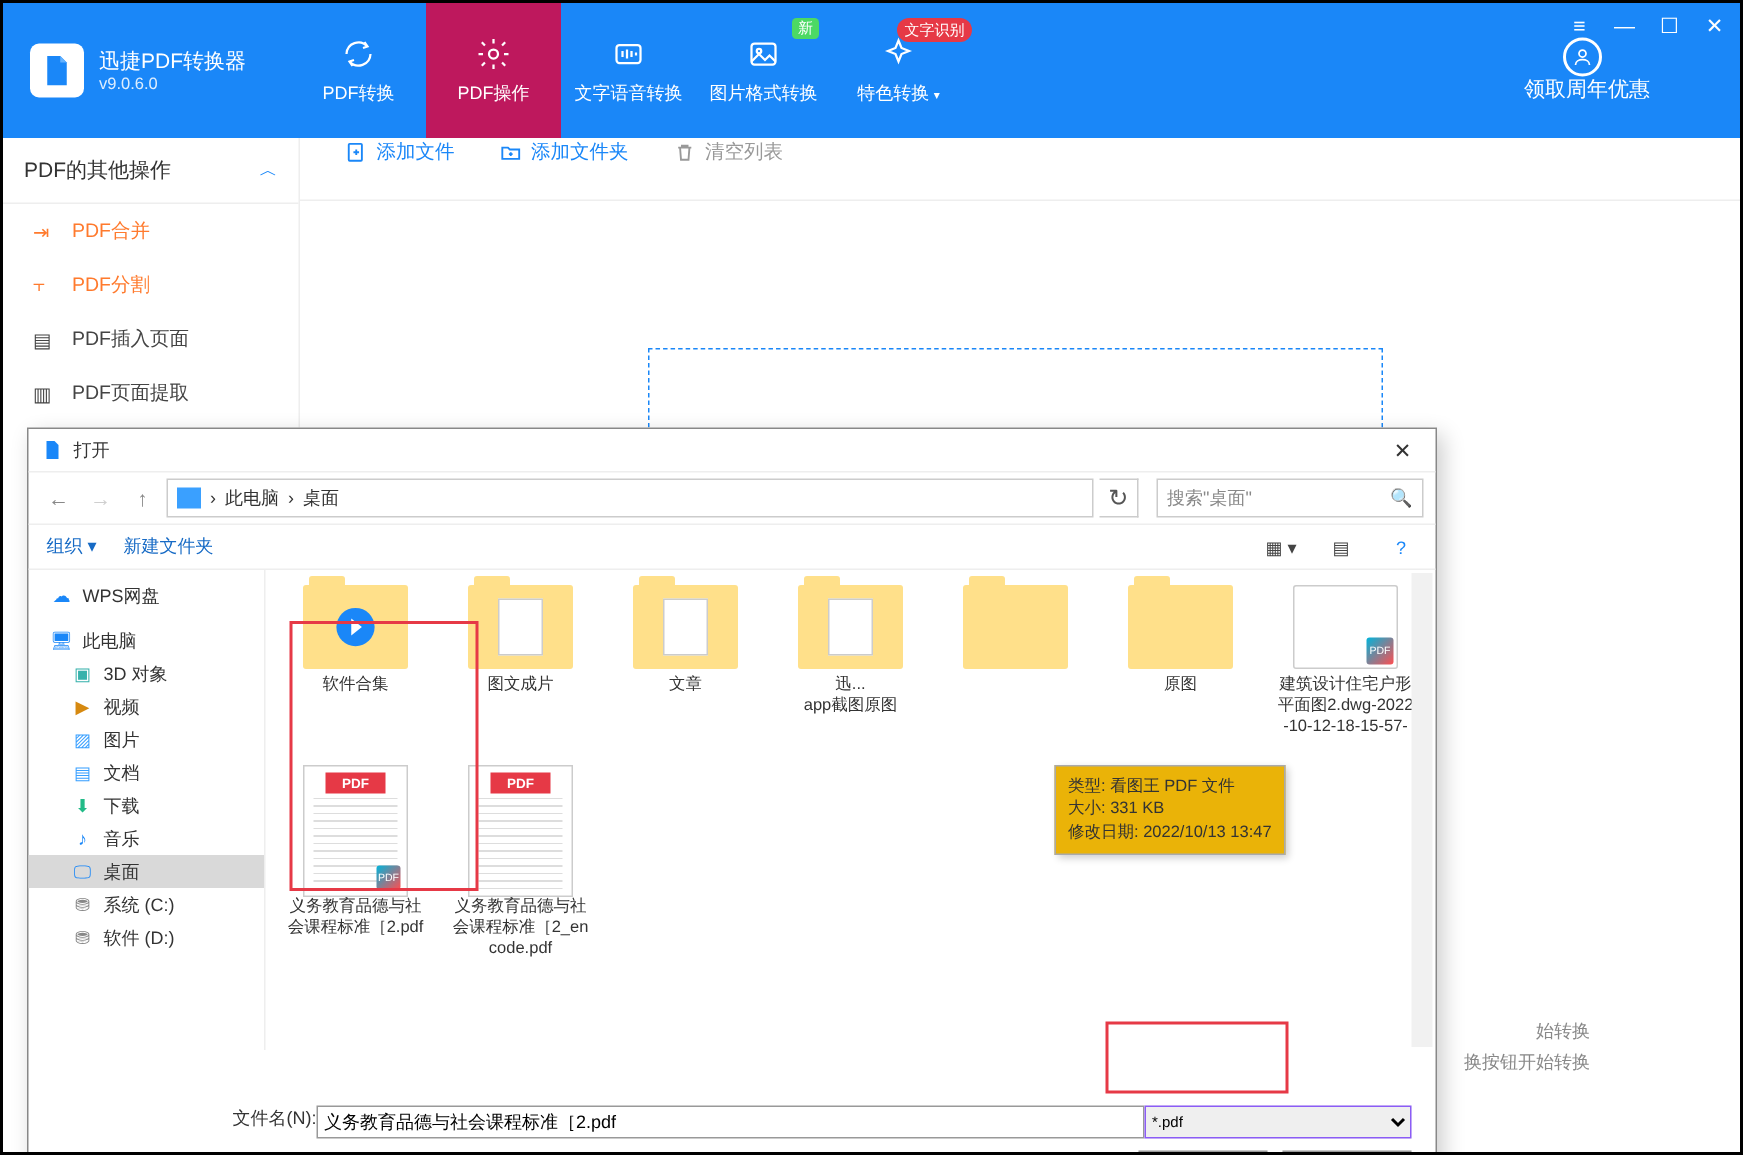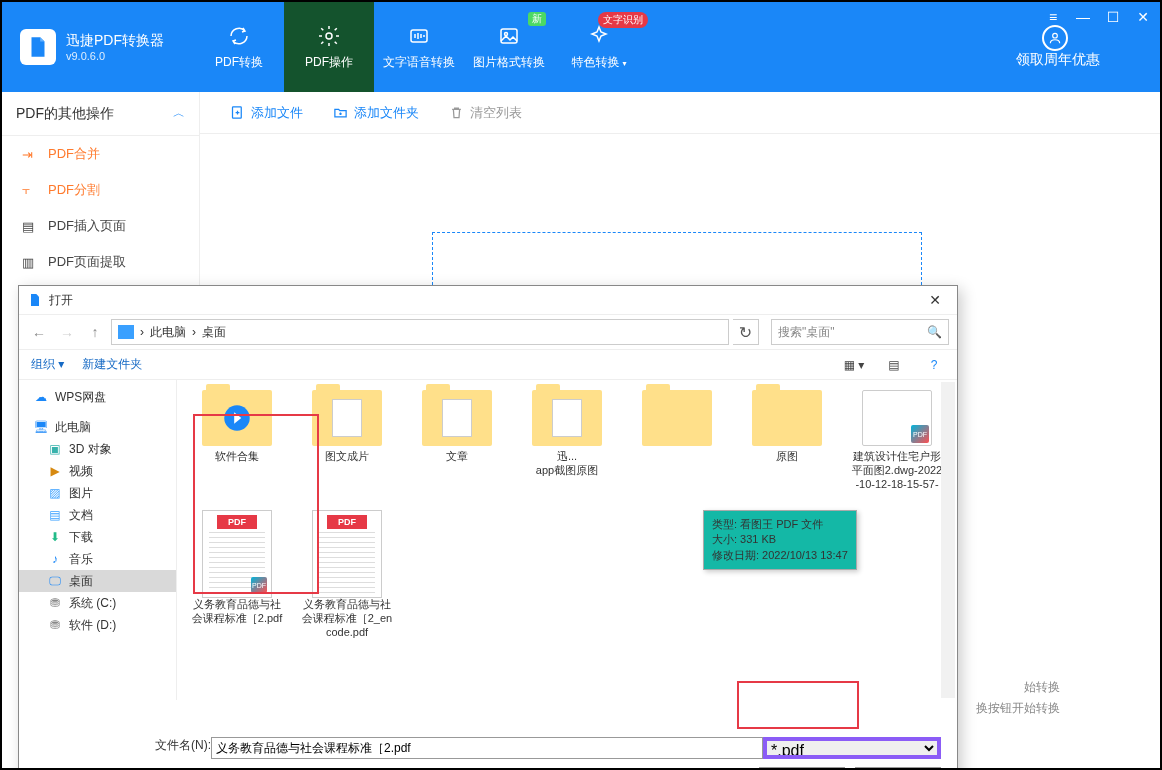--- a/index.html
+++ b/index.html
@@ -7,41 +7,41 @@
 
 
 .header { background: #1a87f8; height: 90px; display: flex; align-items: center; position: relative; }
 .logo { width: 36px; height: 36px; background: #fff; border-radius: 6px; display:flex;align-items:center;justify-content:center;margin-left: 18px; }
 .logo svg { width: 26px; height: 26px; }
 .app-title { color: #fff; margin-left: 10px; }
 .app-title .n { font-size: 14px; }
 .app-title .v { font-size: 11px; opacity: .85; }
 .tabs { display: flex; margin-left: 30px; height: 100%; }
 .tab { width: 90px; height: 100%; display: flex; flex-direction: column; align-items: center; justify-content: center; color: #fff; font-size: 12px; position: relative; cursor: pointer; }
-.tab.active { background: #14532d; }
+.tab.active { background: #be185d; }
 .tab .ico { width: 24px; height: 24px; display:flex;align-items:center;justify-content:center; margin-bottom: 6px; }
 .tab .ico svg { width: 24px; height: 24px; stroke:#fff; fill:none; stroke-width:1.5; }
 .badge-new { position: absolute; top: 10px; right: 8px; background: #4cd964; color: #fff; font-size: 10px; padding: 0 4px; border-radius: 3px; }
 .badge-ocr { position: absolute; top: 10px; right: -4px; background: #e63946; color: #fff; font-size: 10px; padding: 1px 5px; border-radius: 8px; }
 .tab .caret { margin-left: 3px; font-size: 8px; }
 .header-right { margin-left: auto; display: flex; align-items: center; margin-right: 60px; color:#fff; font-size: 14px; flex-direction: column; }
 .header-right .user-ico { width: 26px; height: 26px; border: 2px solid #fff; border-radius: 50%; display:flex;align-items:center;justify-content:center;margin-right: 6px; }
 .win-controls { position: absolute; top: 6px; right: 8px; display:flex; gap:12px; color:#fff; }
 .win-controls span { width: 18px; height:18px; display:flex;align-items:center;justify-content:center;cursor:pointer;font-size:14px; }
 
 
 .sidebar { position: absolute; left: 0; top: 90px; width: 198px; bottom: 0; border-right: 1px solid #eee; }
 .side-head { height: 44px; display:flex;align-items:center;justify-content:space-between;padding:0 14px;border-bottom:1px solid #eee; font-size:14px; color:#333; }
 .side-head .chev { color:#1a87f8; font-size:12px; }
 .side-item { height: 36px; display:flex;align-items:center;padding-left:20px;font-size:13px;color:#444;cursor:pointer; gap:10px; }
 .side-item.accent { color:#ff7a2d; }
 .side-item .mini-ico { width:16px; color:inherit; }
 
 
-.toolbar { position:absolute; left:198px; top:90px; right:0; height:42px; display:flex;align-items:center;gap:30px;padding-left:30px;border-bottom:1px solid #eee; }
+.toolbar { position:absolute; left:198px; top:90px; right:0; height:42px; display:flex;align-items:flex-start;gap:30px;padding-left:30px;border-bottom:1px solid #eee; }
 .tool-btn { display:flex;align-items:center;gap:6px;font-size:13px;color:#1a87f8;cursor:pointer; }
 .tool-btn.gray { color:#999; }
 .tool-btn svg { width:15px;height:15px; }
 
 
 .dropzone { position:absolute; left:430px; top:230px; width:490px; height:58px; border:1px dashed #1a87f8; }
 
 
 .hint { position:absolute; right:100px; bottom:50px; font-size:12px; color:#888; text-align:right; line-height:1.7; }
 
@@ -71,25 +71,25 @@
 .file .thumb { width:70px;height:56px;background:#ffe08a;border-radius:2px;margin-bottom:4px;position:relative;display:flex;align-items:center;justify-content:center; }
 .file .thumb.folder::before { content:"";position:absolute;top:-6px;left:4px;width:24px;height:10px;background:#ffe08a;border-radius:2px 2px 0 0; }
 .file .lbl { line-height:1.25;word-break:break-all;max-height:42px;overflow:hidden; }
 .pdf-thumb { width:70px;height:88px;background:#fff;border:1px solid #ccc;position:relative;display:flex;flex-direction:column;align-items:center;padding:4px; }
 .pdf-thumb .bar { width:40px;height:14px;background:#e63946;color:#fff;font-size:9px;display:flex;align-items:center;justify-content:center;font-weight:bold; }
 .pdf-thumb .page { flex:1;width:56px;background:repeating-linear-gradient(#ddd,#ddd 1px,#fff 1px,#fff 5px);margin-top:3px; }
 .pdf-thumb .mini-pdf { position:absolute;bottom:4px;right:4px;width:16px;height:16px;background:linear-gradient(135deg,#00b4db,#ff4e50);border-radius:2px;color:#fff;font-size:7px;display:flex;align-items:center;justify-content:center; }
 .red-frame { position:absolute; border:2px solid #e63946; pointer-events:none; }
 .red-frame.f1 { left:174px; top:128px; width:126px; height:180px; }
 .red-frame.f2 { left:718px; top:395px; width:122px; height:48px; }
-.tooltip { position:absolute;left:526px;top:130px;background:#14b8a6;border:1px solid #aaa;padding:6px 8px;font-size:11px;color:#333;line-height:1.4;box-shadow:2px 2px 5px rgba(0,0,0,.2); }
+.tooltip { position:absolute;left:526px;top:130px;background:#eab308;border:1px solid #aaa;padding:6px 8px;font-size:11px;color:#333;line-height:1.4;box-shadow:2px 2px 5px rgba(0,0,0,.2); }
 .dlg-footer { position:absolute;left:0;right:0;bottom:0;height:66px;padding:6px 16px;font-size:12px;color:#333; }
 .fn-row { display:flex;align-items:flex-start;gap:0;margin-bottom:8px; margin-left:120px; }
 .fn-row input { flex:1;height:22px;border:1px solid #999;padding:0 4px;font-size:12px; }
-.fn-row select { width:178px;height:22px;border:4px solid #8b5cf6;font-size:16px;background:#efefef; }
+.fn-row select { width:178px;height:22px;border:1px solid #8b5cf6;font-size:10px;background:#efefef; }
 .btn-row { display:flex;justify-content:flex-end;gap:10px; }
 .btn { width:86px;height:24px;border:1px solid #999;background:#efefef;font-size:12px;cursor:pointer;display:flex;align-items:center;justify-content:center; }
 .scroll-hint { position:absolute;right:2px;top:2px;width:14px;bottom:2px;background:#f1f1f1; }
 </style>
 </head>
 <body>
 
 <div class="header">
   <div class="logo">
     <svg viewBox="0 0 24 24">

